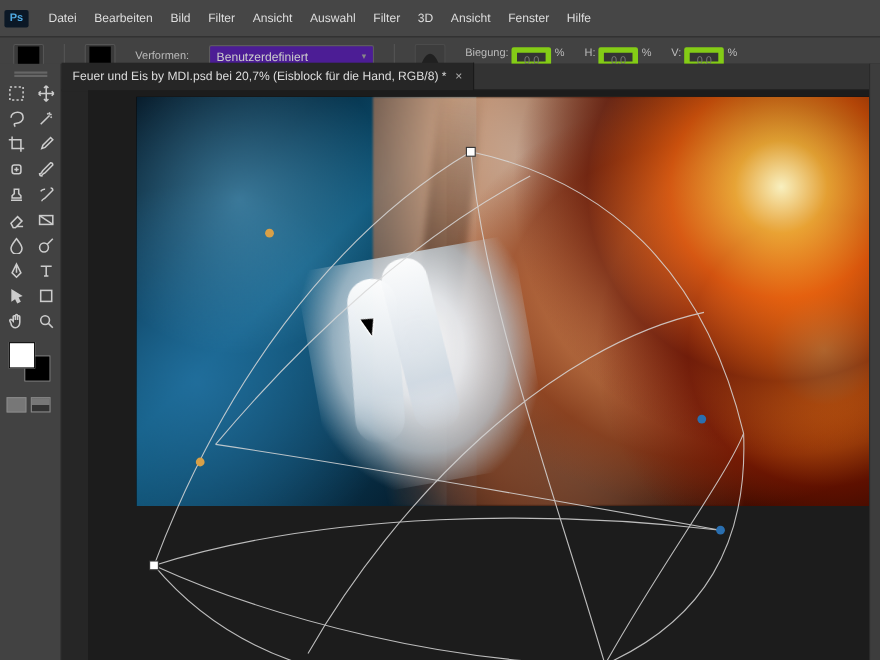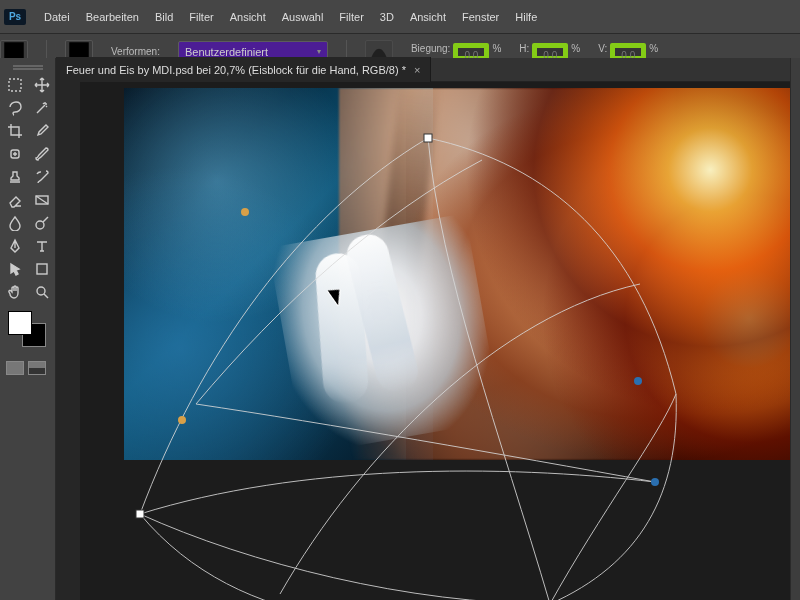--- a/index.html
+++ b/index.html
@@ -20,21 +20,21 @@
     width: 22px; height: 16px; background:#0b1826;
     color:#4fa8e0; font-weight:bold; font-size:10px;
     display:flex; align-items:center; justify-content:center;
     border-radius:2px; margin-right:10px;
   }
   .menubar .menu-item { padding: 0 8px; line-height:22px; color:#ddd; }
   
   .optionsbar {
     height: 36px; background: #424242;
     border-bottom:1px solid #2a2a2a;
-    display:flex; align-items:center; gap:18px; padding:0 0;
+    display:flex; align-items:center; gap:18px; padding:0 12px;
   }
   .opt-slot {
     display:flex; align-items:flex-start; gap:3px;
   }
   .icon-btn {
     width:28px; height:24px; background:#3a3a3a;
     border:1px solid #555; border-radius:2px;
     display:flex; align-items:center; justify-content:center;
     color:#bbb; font-size:10px;
   }

